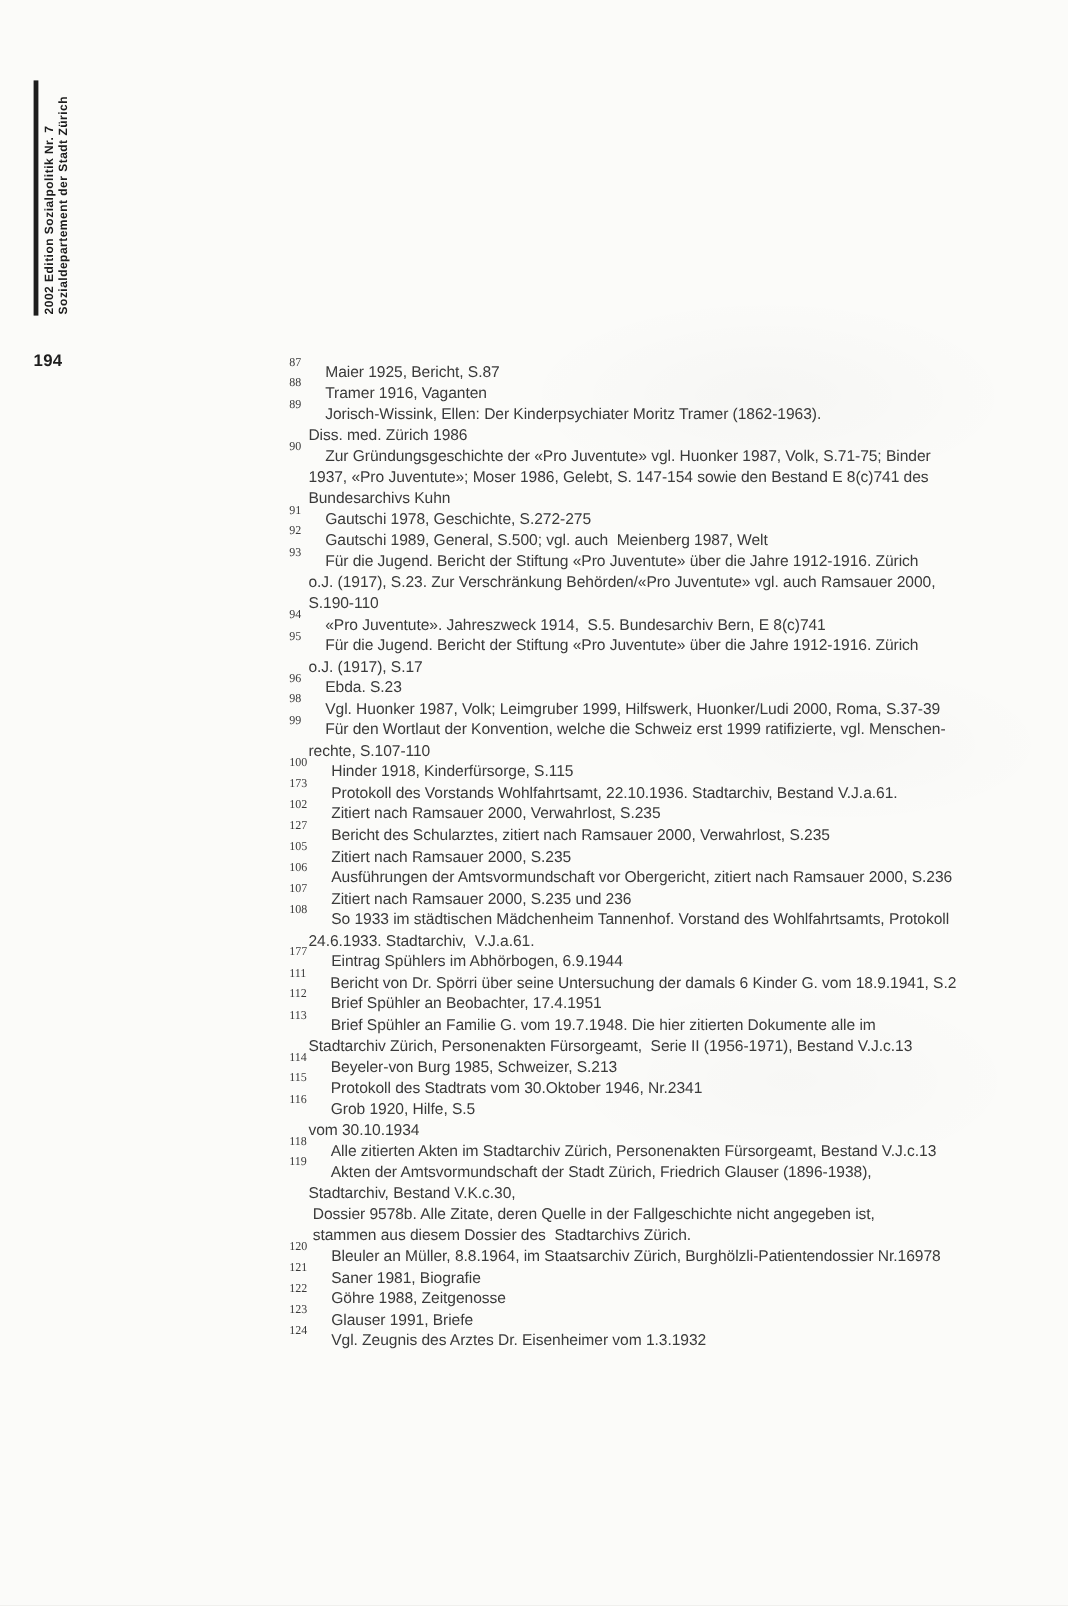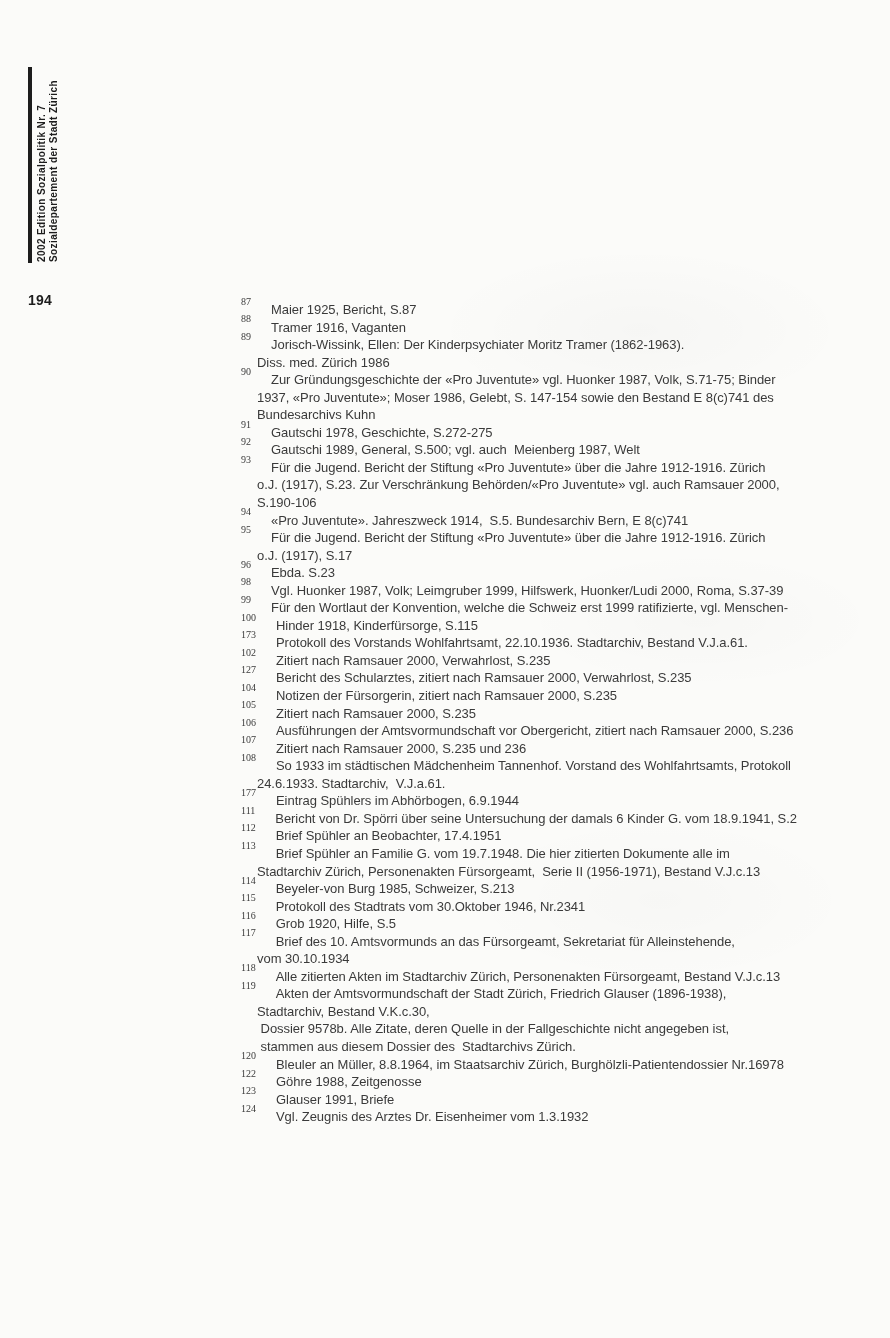--- a/index.html
+++ b/index.html
@@ -123,21 +123,21 @@
       <div class="fn-line fn-first"><sup>91</sup>Gautschi 1978, Geschichte, S.272-275</div>
     </div>
 
     <div class="footnote">
       <div class="fn-line fn-first"><sup>92</sup>Gautschi 1989, General, S.500; vgl. auch  Meienberg 1987, Welt</div>
     </div>
 
     <div class="footnote">
       <div class="fn-line fn-first"><sup>93</sup>Für die Jugend. Bericht der Stiftung «Pro Juventute» über die Jahre 1912-1916. Zürich</div>
     <div class="fn-line">o.J. (1917), S.23. Zur Verschränkung Behörden/«Pro Juventute» vgl. auch Ramsauer 2000,</div>
-        <div class="fn-line">S.190-106</div>
+        <div class="fn-line">S.190-110</div>
       </div>
 
     <div class="footnote">
       <div class="fn-line fn-first"><sup>94</sup>«Pro Juventute». Jahreszweck 1914,  S.5. Bundesarchiv Bern, E 8(c)741</div>
     </div>
 
     <div class="footnote">
       <div class="fn-line fn-first"><sup>95</sup>Für die Jugend. Bericht der Stiftung «Pro Juventute» über die Jahre 1912-1916. Zürich</div>
     <div class="fn-line">o.J. (1917), S.17</div>
       </div>
@@ -146,41 +146,39 @@
       <div class="fn-line fn-first"><sup>96</sup>Ebda. S.23</div>
     </div>
 
 
     <div class="footnote">
       <div class="fn-line fn-first"><sup>98</sup>Vgl. Huonker 1987, Volk; Leimgruber 1999, Hilfswerk, Huonker/Ludi 2000, Roma, S.37-39</div>
     </div>
 
     <div class="footnote">
       <div class="fn-line fn-first"><sup>99</sup>Für den Wortlaut der Konvention, welche die Schweiz erst 1999 ratifizierte, vgl. Menschen-</div>
+    <div class="fn-line">rechte, S.107-110</div>
       </div>
 
     <div class="footnote">
       <div class="fn-line fn-first"><sup>100</sup>Hinder 1918, Kinderfürsorge, S.115</div>
     </div>
 
     <div class="footnote">
       <div class="fn-line fn-first"><sup>173</sup>Protokoll des Vorstands Wohlfahrtsamt, 22.10.1936. Stadtarchiv, Bestand V.J.a.61.</div>
     </div>
 
     <div class="footnote">
       <div class="fn-line fn-first"><sup>102</sup>Zitiert nach Ramsauer 2000, Verwahrlost, S.235</div>
     </div>
 
     <div class="footnote">
       <div class="fn-line fn-first"><sup>127</sup>Bericht des Schularztes, zitiert nach Ramsauer 2000, Verwahrlost, S.235</div>
     </div>
 
-    <div class="footnote">
-      <div class="fn-line fn-first"><sup>104</sup>Notizen der Fürsorgerin, zitiert nach Ramsauer 2000, S.235</div>
-    </div>
 
     <div class="footnote">
       <div class="fn-line fn-first"><sup>105</sup>Zitiert nach Ramsauer 2000, S.235</div>
     </div>
 
     <div class="footnote">
       <div class="fn-line fn-first"><sup>106</sup>Ausführungen der Amtsvormundschaft vor Obergericht, zitiert nach Ramsauer 2000, S.236</div>
     </div>
 
     <div class="footnote">
@@ -216,39 +214,41 @@
 
     <div class="footnote">
       <div class="fn-line fn-first"><sup>115</sup>Protokoll des Stadtrats vom 30.Oktober 1946, Nr.2341</div>
     </div>
 
     <div class="footnote">
       <div class="fn-line fn-first"><sup>116</sup>Grob 1920, Hilfe, S.5</div>
     </div>
 
     <div class="footnote">
-      <div class="fn-line fn-first"><sup>117</sup>Brief des 10. Amtsvormunds an das Fürsorgeamt, Sekretariat für Alleinstehende,</div>
     <div class="fn-line">vom 30.10.1934</div>
       </div>
 
     <div class="footnote">
       <div class="fn-line fn-first"><sup>118</sup>Alle zitierten Akten im Stadtarchiv Zürich, Personenakten Fürsorgeamt, Bestand V.J.c.13</div>
     </div>
 
     <div class="footnote">
       <div class="fn-line fn-first"><sup>119</sup>Akten der Amtsvormundschaft der Stadt Zürich, Friedrich Glauser (1896-1938),</div>
     <div class="fn-line">Stadtarchiv, Bestand V.K.c.30,</div>
         <div class="fn-line"> Dossier 9578b. Alle Zitate, deren Quelle in der Fallgeschichte nicht angegeben ist,</div>
         <div class="fn-line"> stammen aus diesem Dossier des  Stadtarchivs Zürich.</div>
       </div>
 
     <div class="footnote">
       <div class="fn-line fn-first"><sup>120</sup>Bleuler an Müller, 8.8.1964, im Staatsarchiv Zürich, Burghölzli-Patientendossier Nr.16978</div>
     </div>
 
+    <div class="footnote">
+      <div class="fn-line fn-first"><sup>121</sup>Saner 1981, Biografie</div>
+    </div>
 
     <div class="footnote">
       <div class="fn-line fn-first"><sup>122</sup>Göhre 1988, Zeitgenosse</div>
     </div>
 
     <div class="footnote">
       <div class="fn-line fn-first"><sup>123</sup>Glauser 1991, Briefe</div>
     </div>
 
     <div class="footnote">

